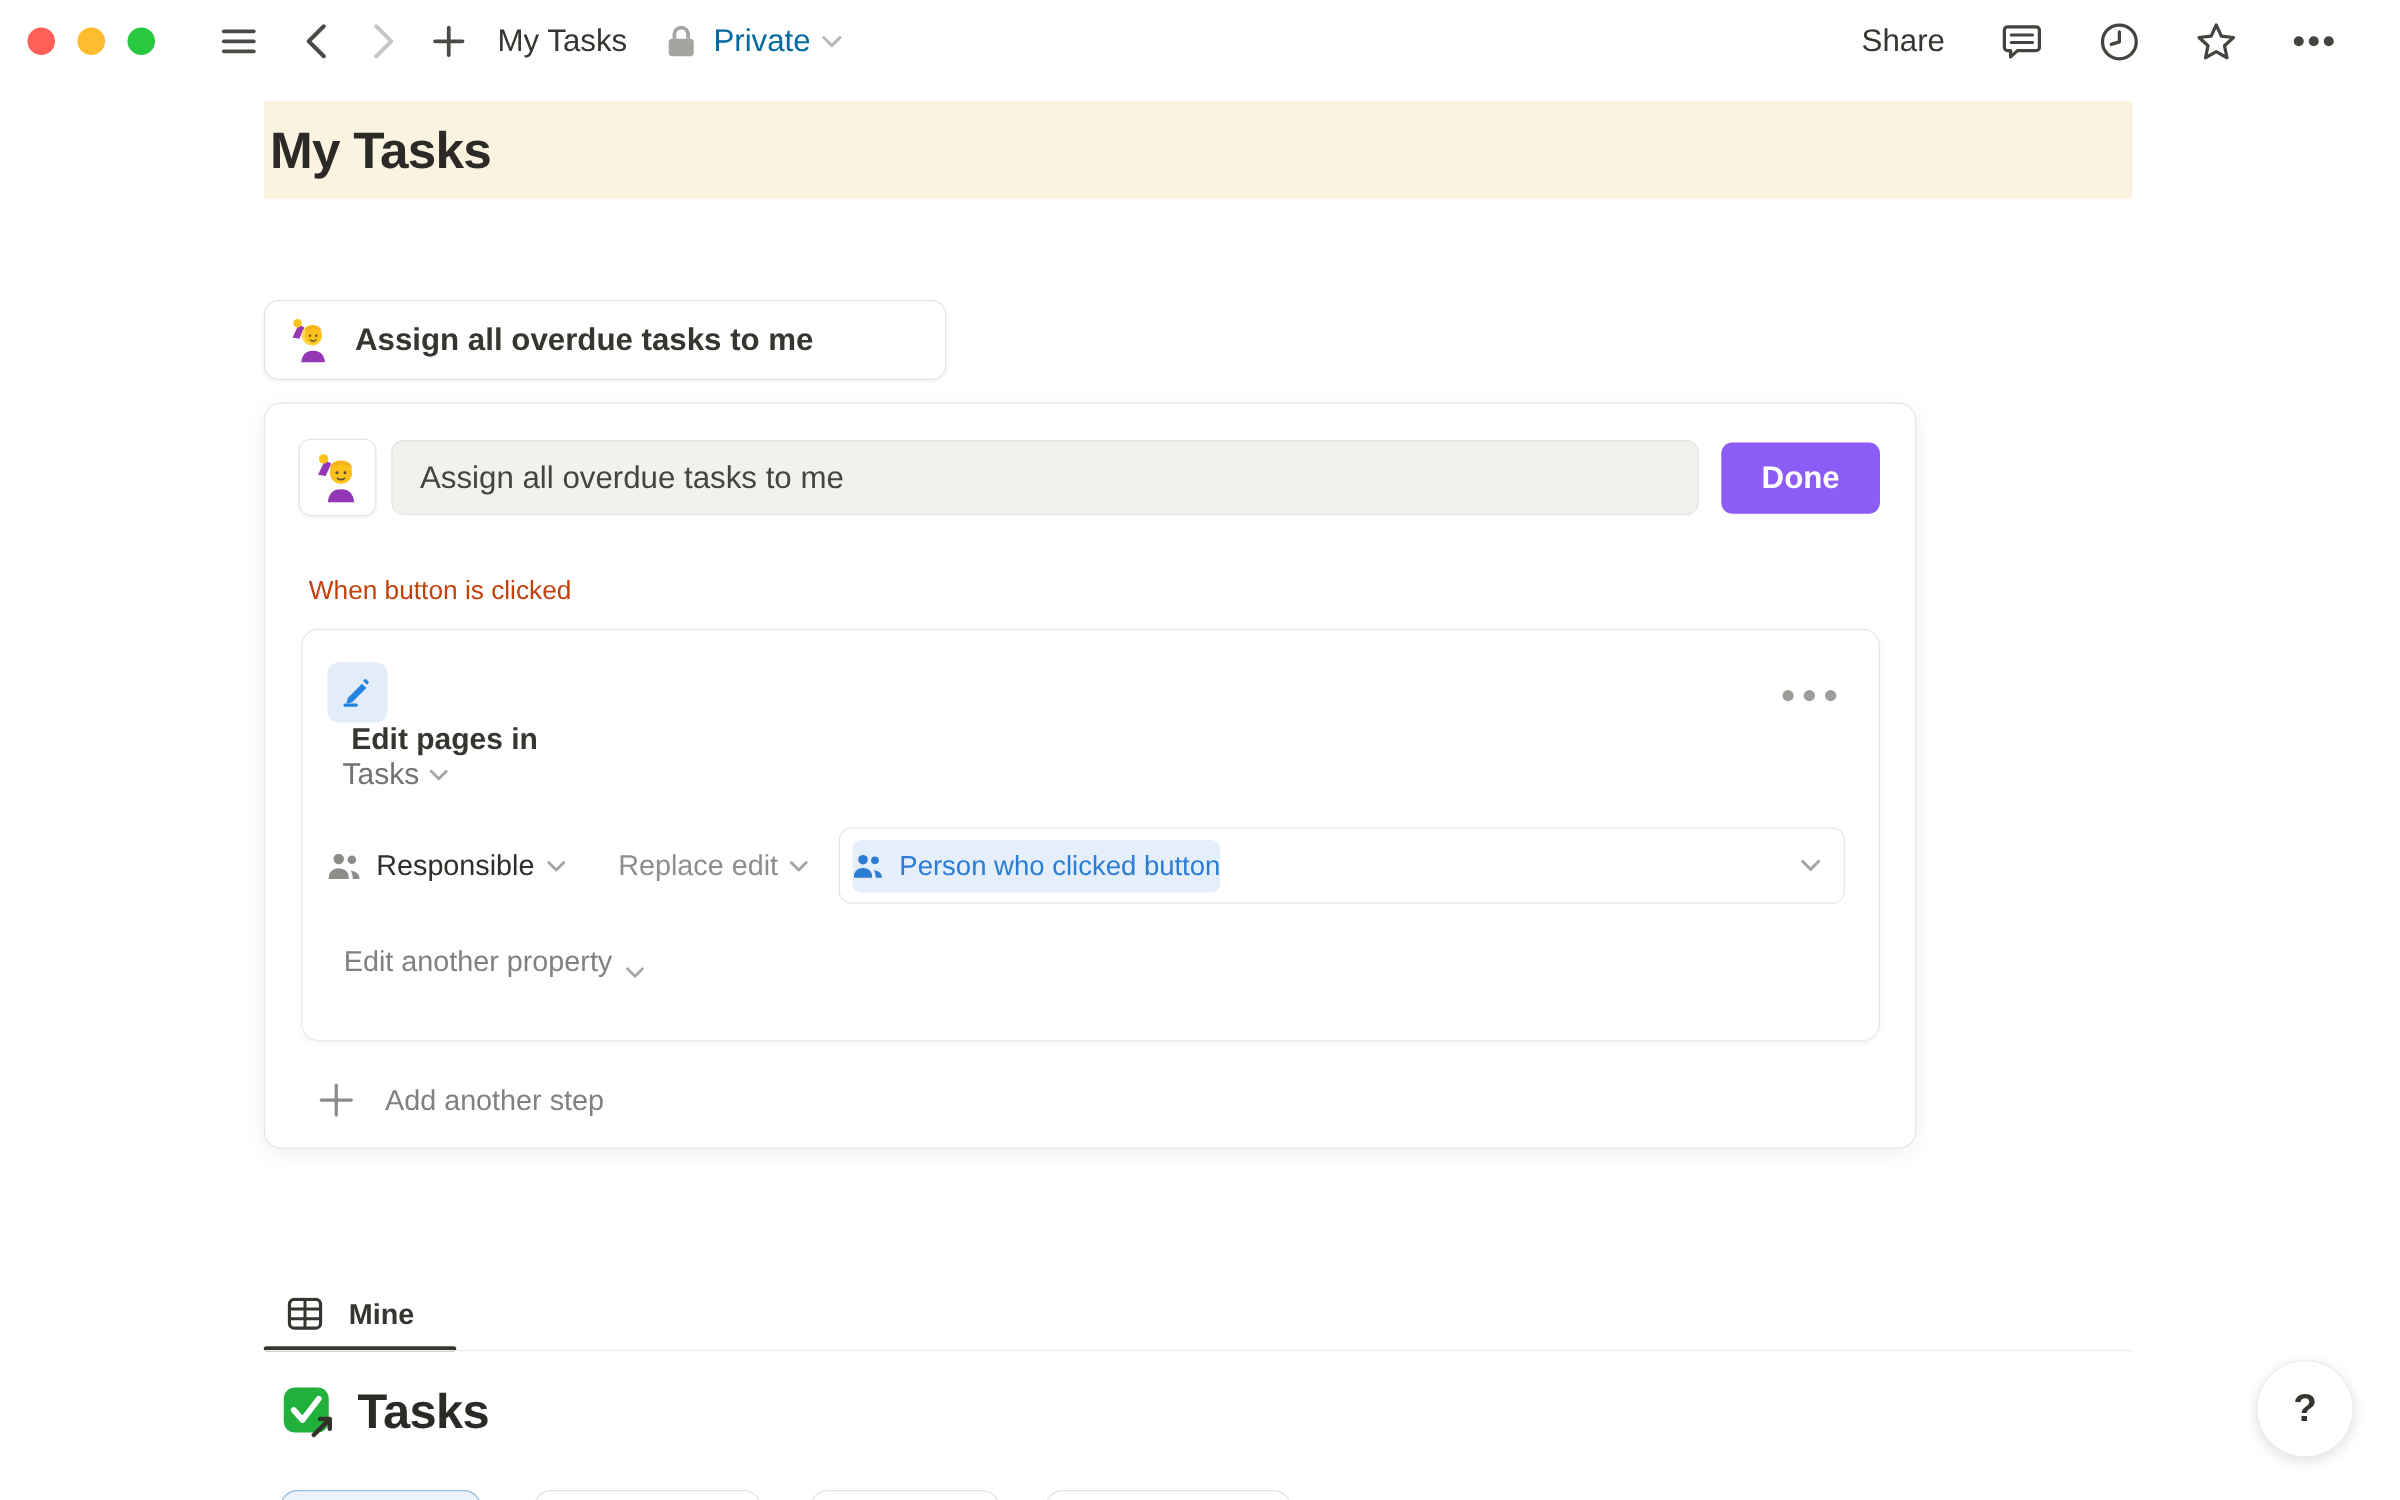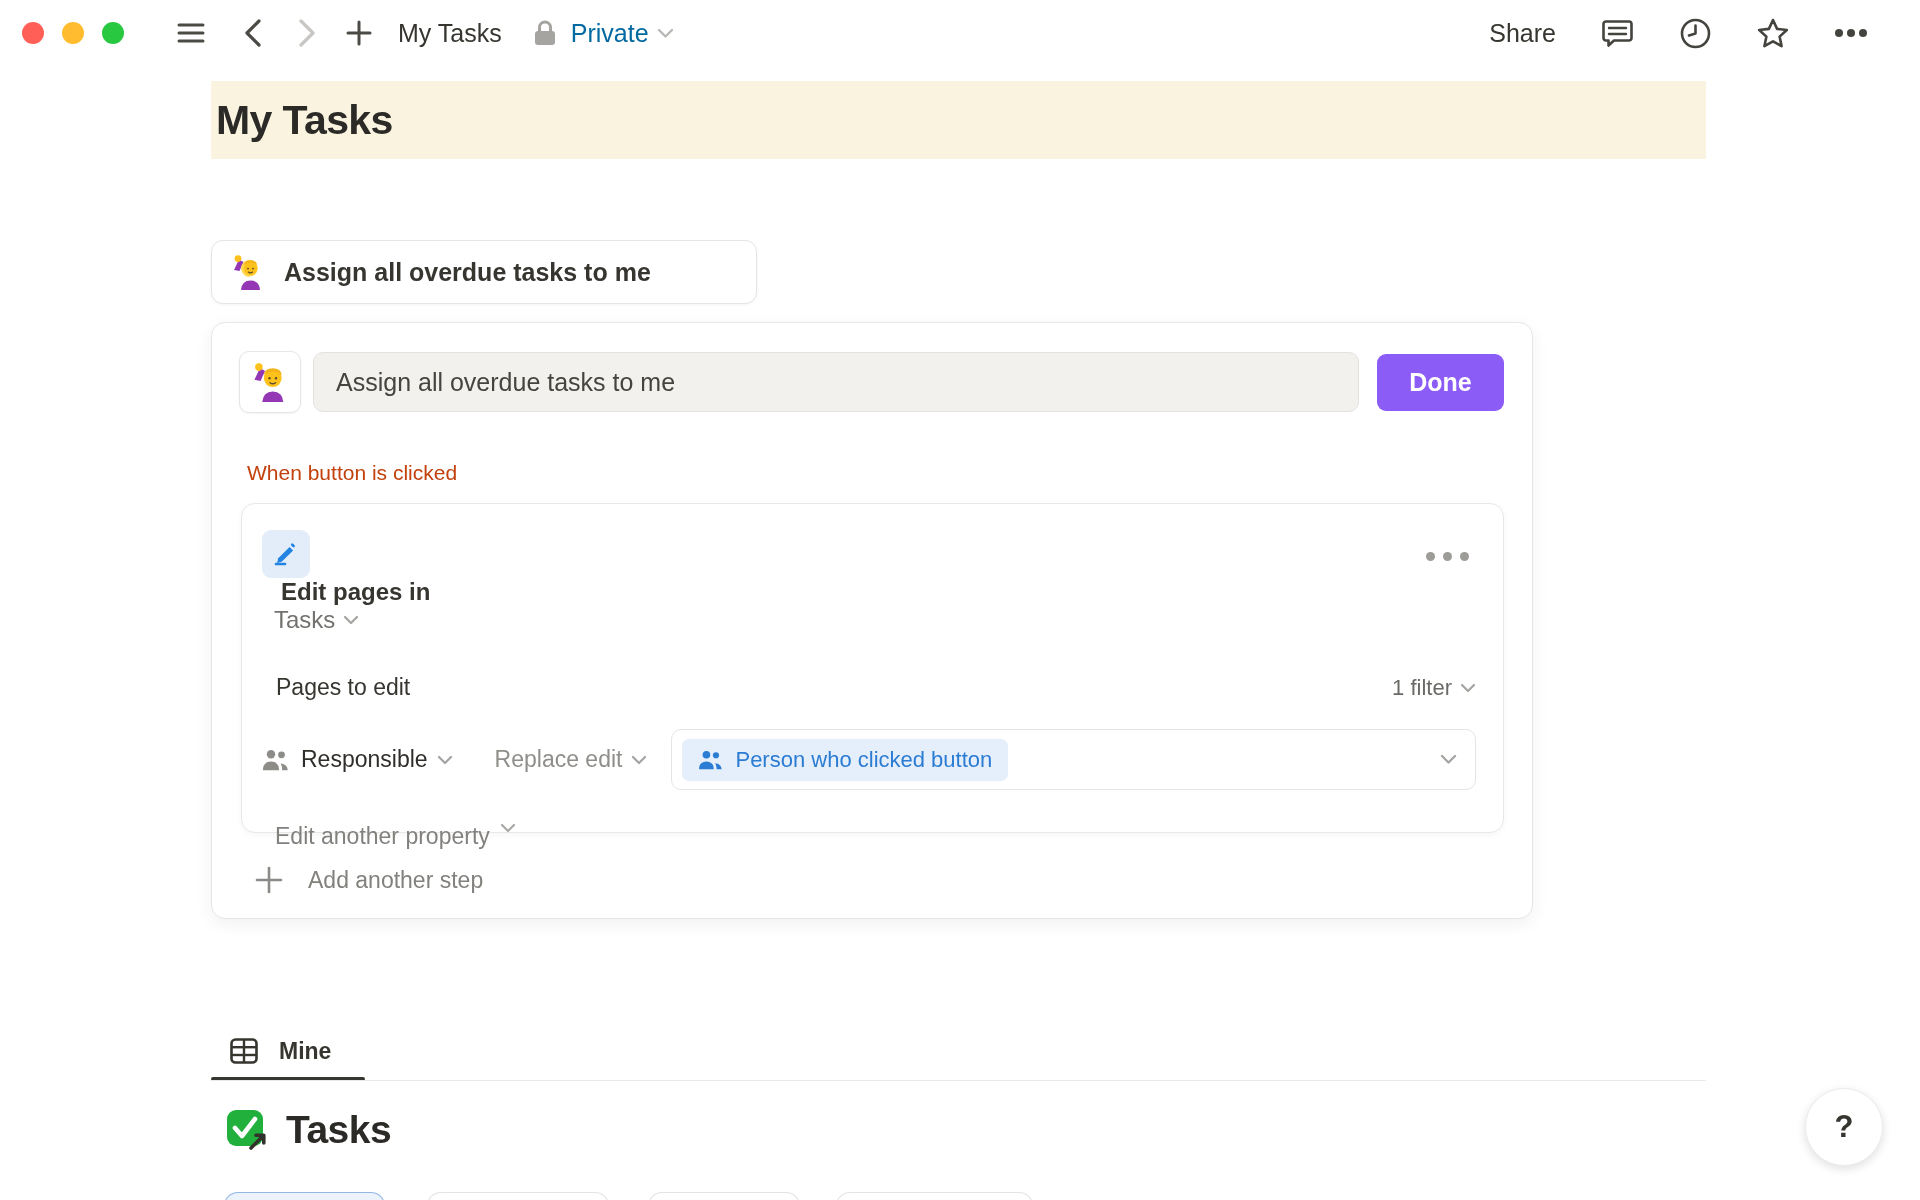--- a/index.html
+++ b/index.html
@@ -52,24 +52,24 @@
   .ac-ellipsis i { width:9px; height:9px; border-radius:50%; background:#9d9c99; }
   .pages-row { margin-top:40px; display:flex; align-items:center; justify-content:space-between; }
   .pages-label { font-size:23px; color:#37352f; margin-left:14px; }
   .filter-link { font-size:22px; color:#6b6a67; display:flex; align-items:center; gap:8px; cursor:pointer; }
   .prop-row { margin-top:28px; display:flex; align-items:center;justify-content:center; }
   .prop-name { font-size:23px; font-weight:500; color:#302e2a; margin-left:12px; cursor:pointer; }
   .prop-op { font-size:23px; color:#8f8e8a; margin-left:42px; cursor:pointer; }
   .chev { margin-left:9px; flex:none; }
   .value-box { flex:1; height:61px; margin-left:24px; border:1px solid #e6e5e3; border-radius:10px; background:#fff;
     display:flex; align-items:center; padding:0 18px 0 10px; cursor:pointer; }
-  .person-chip { height:42px; background:#e5eefb; border-radius:7px; display:flex; align-items:center; gap:12px; padding:0 16px; }
+  .person-chip { height:42px; background:#e5eefb; border-radius:7px; display:flex; align-items:center; gap:12px; padding:0 0; }
   .person-chip span { font-size:22px; color:#2b7cd3; white-space:nowrap; }
   .value-box .chev-right { margin-left:auto; }
-  .edit-another { margin:33px 0 0 13px; font-size:23px; color:#82817e; display:flex; align-items:flex-start; gap:10px; cursor:pointer; width:fit-content; }
+  .edit-another { margin:33px 0 0 13px; font-size:23px; color:#82817e; display:flex; align-items:flex-end; gap:10px; cursor:pointer; width:fit-content; }
   .add-step { margin:32px 0 0 15px; display:flex; align-items:center; gap:24px; cursor:pointer; width:fit-content; }
   .add-step span { font-size:23px; color:#82817e; }
 
   
   .tab-divider { position:absolute; left:211px; top:1080px; width:1495px; height:1px; background:#ebeae8; }
   .tab { position:absolute; left:211px; top:1024px; height:54px; display:flex; align-items:center; gap:21px;
     padding:0 18px 0 19px; cursor:pointer; }
   .tab-label { font-size:23px; font-weight:600; color:#37352f; }
   .tab-underline { position:absolute; left:211px; top:1077px; width:154px; height:4px; background:#37352f; border-radius:2px; }
   .db-heading { position:absolute; left:225px; top:1108px; display:flex; align-items:center; gap:17px; }
@@ -246,31 +246,20 @@
               </svg>
           </span>
         </div>
         <div class="ac-ellipsis">
           <i></i>
             <i></i>
             <i></i>
         </div>
       </div>
 
-      <div class="pages-row">
-        <div class="pages-label">Pages to edit</div>
-        <div class="filter-link">
-          <span>1 filter</span>
-          <span>
-            <svg width="16" height="10" viewBox="0 0 16 10">
-                <polyline points="2,2 8,8 14,2" fill="none" stroke="#a5a4a1" stroke-width="2.2" stroke-linecap="round" stroke-linejoin="round"></polyline>
-              </svg>
-          </span>
-        </div>
-      </div>
 
       <div class="prop-row">
         <span>
           <svg width="27" height="22" viewBox="0 0 27 22">
               <g fill="#8d8c89">
                 <circle cx="9" cy="5.2" r="4.2"></circle>
                 <circle cx="19.5" cy="5.8" r="3.4"></circle>
                 <path d="M1 20 c0-4.6 3.6-7.4 8-7.4 s8 2.8 8 7.4 v1.2 H1 z"></path>
                 <path d="M18.6 14.6 c3.8 0.3 7 2.6 7 6.2 v0.4 h-5.4 c0-2.6-0.6-4.8-1.6-6.6 z"></path>
               </g>

